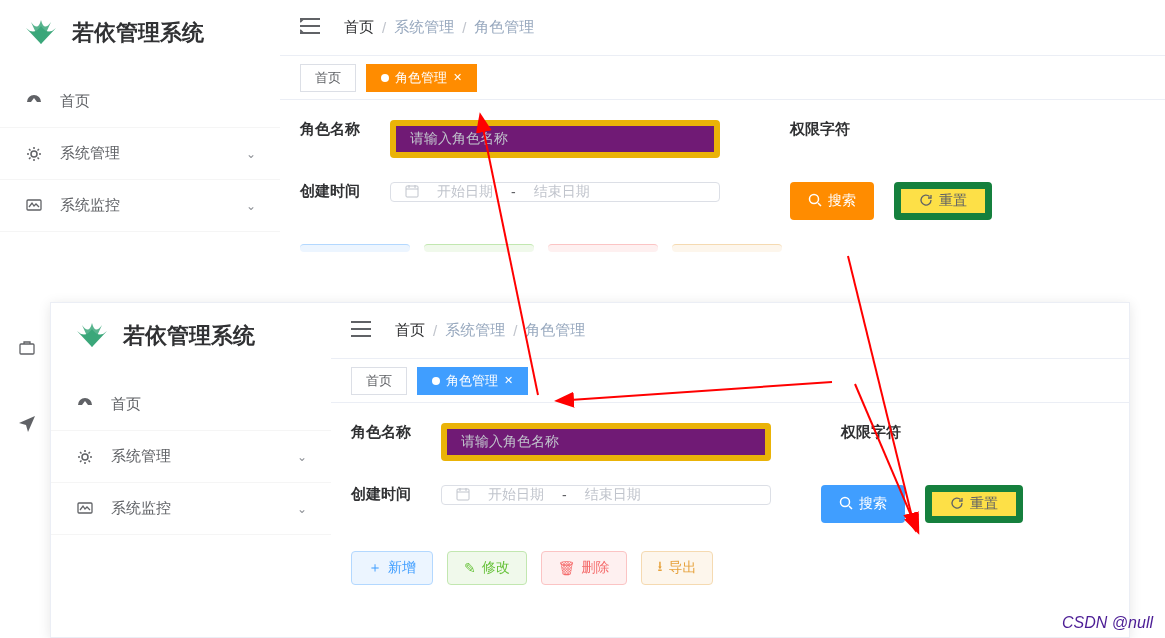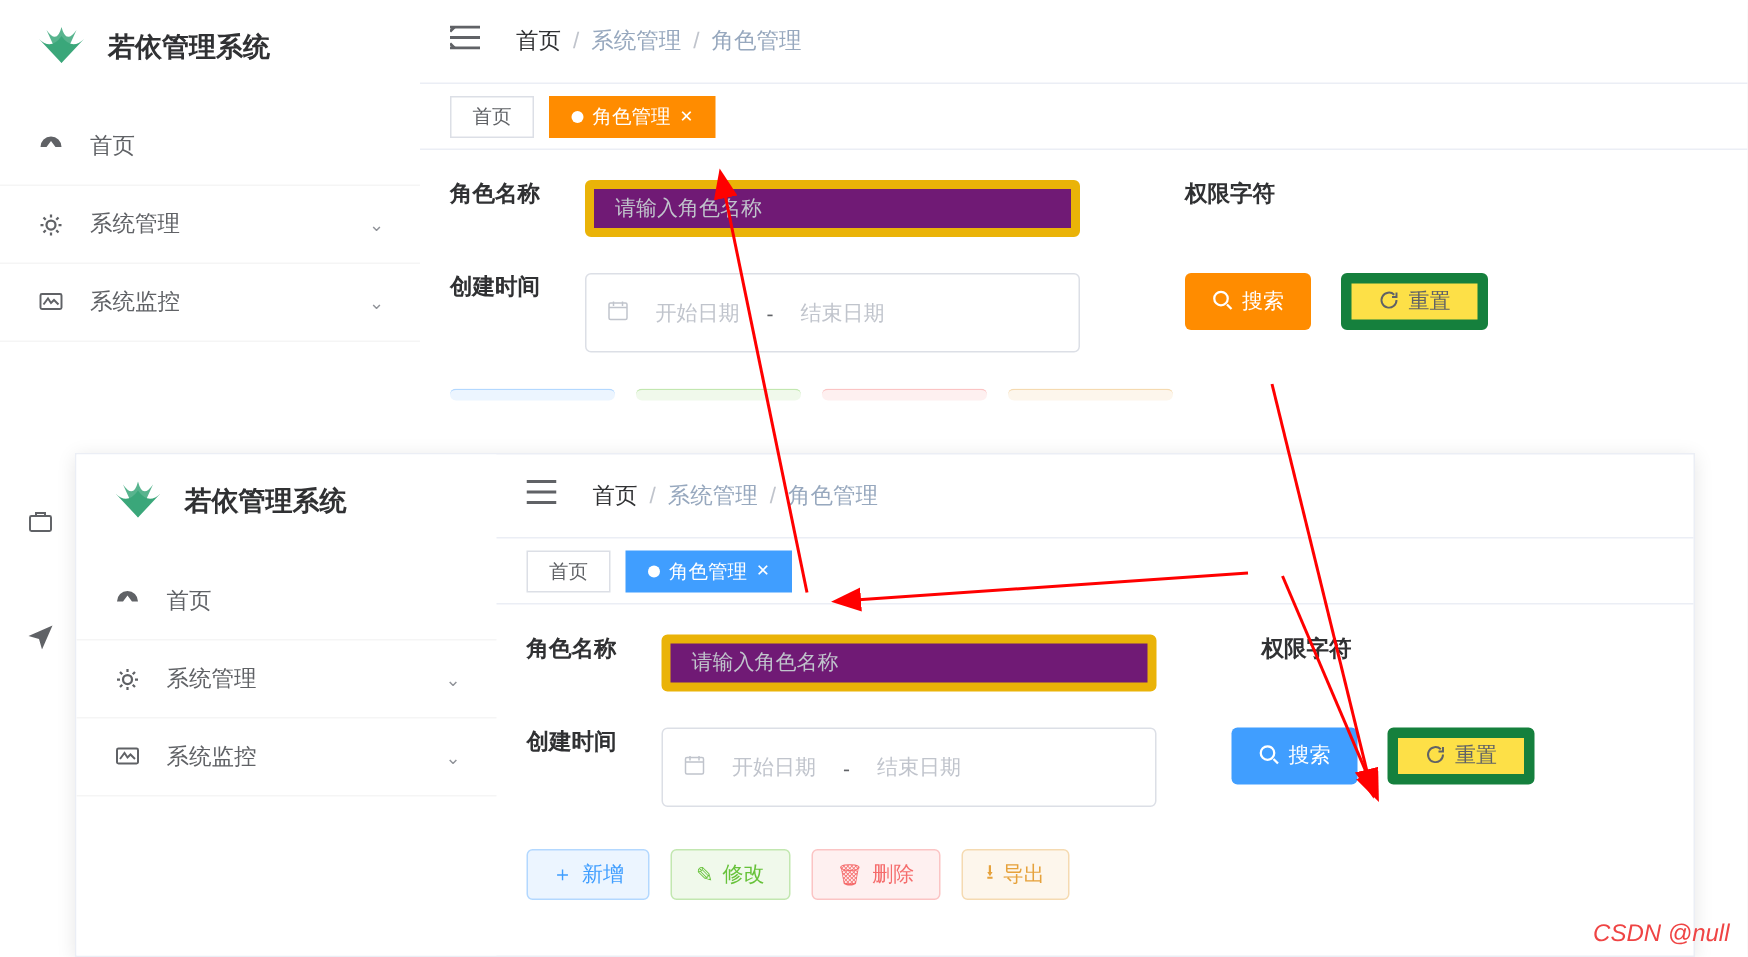--- a/index.html
+++ b/index.html
@@ -5,21 +5,21 @@
 * { box-sizing: border-box; margin: 0; padding: 0; }
 body { font-family: "Helvetica Neue", Helvetica, "PingFang SC", "Microsoft YaHei", Arial, sans-serif; background: #fff; width: 1165px; height: 638px; position: relative; overflow: hidden; color: #303133; }
 
 .panel { position: absolute; background: #fff; box-shadow: 0 2px 12px rgba(0,0,0,0.1); }
 .panel.top { left: 0; top: 0; width: 1165px; height: 638px; }
 .panel.bottom { left: 50px; top: 302px; width: 1080px; height: 336px; border: 1px solid #ebeef5; }
 
 .sidebar { position: absolute; left: 0; top: 0; width: 280px; height: 100%; background: #fff; }
 .logo { display: flex; align-items: center; padding: 18px 24px; gap: 14px; }
 .logo-icon svg { display: block; }
-.logo-text { font-weight: 700; font-size: 18px; color: #303133; }
+.logo-text { font-weight: 700; font-size: 22px; color: #303133; }
 
 .menu { padding: 10px 0; }
 .menu-item { display: flex; align-items: center; padding: 16px 24px; cursor: pointer; color: #606266; font-size: 15px; border-bottom: 1px solid #f5f5f5; }
 .menu-item .mi-icon { width: 20px; display: flex; align-items: center; justify-content: center; margin-right: 16px; }
 .menu-item .mi-label { flex: 1; }
 .menu-item .mi-arrow { color: #909399; font-size: 12px; }
 
 .main { position: absolute; left: 280px; top: 0; right: 0; }
 .top-bar { display: flex; align-items: center; padding: 8px 20px; border-bottom: 1px solid #ebeef5; height: 56px; }
 .hamburger { margin-right: 24px; cursor: pointer; color: #606266; }
@@ -34,39 +34,39 @@
 .tab .dot { width: 8px; height: 8px; border-radius: 50%; background: #fff; margin-right: 6px; }
 .tab .close { margin-left: 6px; font-size: 11px; }
 .orange .tab.active { background: #ff8c00; }
 .blue .tab.active { background: #409eff; }
 
 .form-area { padding: 20px 20px 0 20px; }
 .form-row { display: flex; margin-bottom: 24px; gap: 20px; }
 .form-label { font-size: 15px; font-weight: 700; color: #303133; min-width: 70px; }
 .input { border: 6px solid #eab308; border-radius: 4px; padding: 0 14px; height: 38px; font-size: 14px; color: #606266; background: #701a75; display: flex; align-items: center; }
 .input.placeholder { color: #c0c4cc; }
-.date-input { display: flex; align-items: center; gap: 18px; border: 1px solid #dcdfe6; border-radius: 4px; padding: 0 14px; height: 53px; color: #c0c4cc; font-size: 14px; }
+.date-input { display: flex; align-items: center; gap: 18px; border: 1px solid #dcdfe6; border-radius: 4px; padding: 0 14px; height: 20px; color: #c0c4cc; font-size: 14px; }
 .date-input .sep { color: #606266; }
 
 .btn { display: inline-flex; align-items: center; justify-content: center; border-radius: 4px; padding: 0 18px; height: 38px; font-size: 14px; cursor: pointer; gap: 6px; user-select: none; }
 .btn.primary.orange-btn { background: #ff8c00; color: #fff; }
 .btn.primary.blue-btn { background: #409eff; color: #fff; }
 .btn.default { background: #fde047; border: 7px solid #15803d; color: #606266; }
 .btn.plain { background: #fff; border: 1px solid; height: 34px; padding: 0 16px; }
 .btn.plain.add { color: #409eff; border-color: #b3d8ff; background: #ecf5ff; }
 .btn.plain.edit { color: #67c23a; border-color: #c2e7b0; background: #f0f9eb; }
 .btn.plain.del { color: #f56c6c; border-color: #fbc4c4; background: #fef0f0; }
 .btn.plain.export { color: #e6a23c; border-color: #f5dab1; background: #fdf6ec; }
 
 .action-row { display: flex; gap: 14px; padding: 4px 20px; }
 
 .extra-icons { position: absolute; left: 18px; top: 340px; display: flex; flex-direction: column; gap: 52px; color: #606266; }
 .extra-icons .ei { cursor: pointer; }
 
-.watermark { position: absolute; right: 12px; bottom: 6px; color: #ef4444; font-size: 16px; font-style: italic; }
+.watermark { position: absolute; right: 12px; bottom: 6px; color: #4c1d95; font-size: 16px; font-style: italic; }
 
 svg.arrow { position: absolute; pointer-events: none; }
 
 .shadow-row { display:flex; gap:14px; padding: 0 20px; margin-top:6px; }
 .shadow-btn { height: 8px; border-radius: 4px; border-top: 1px solid; width: 110px; }
 .shadow-btn.c1 { border-color:#b3d8ff; background:#ecf5ff; }
 .shadow-btn.c2 { border-color:#c2e7b0; background:#f0f9eb; }
 .shadow-btn.c3 { border-color:#fbc4c4; background:#fef0f0; }
 .shadow-btn.c4 { border-color:#f5dab1; background:#fdf6ec; }
 </style>

